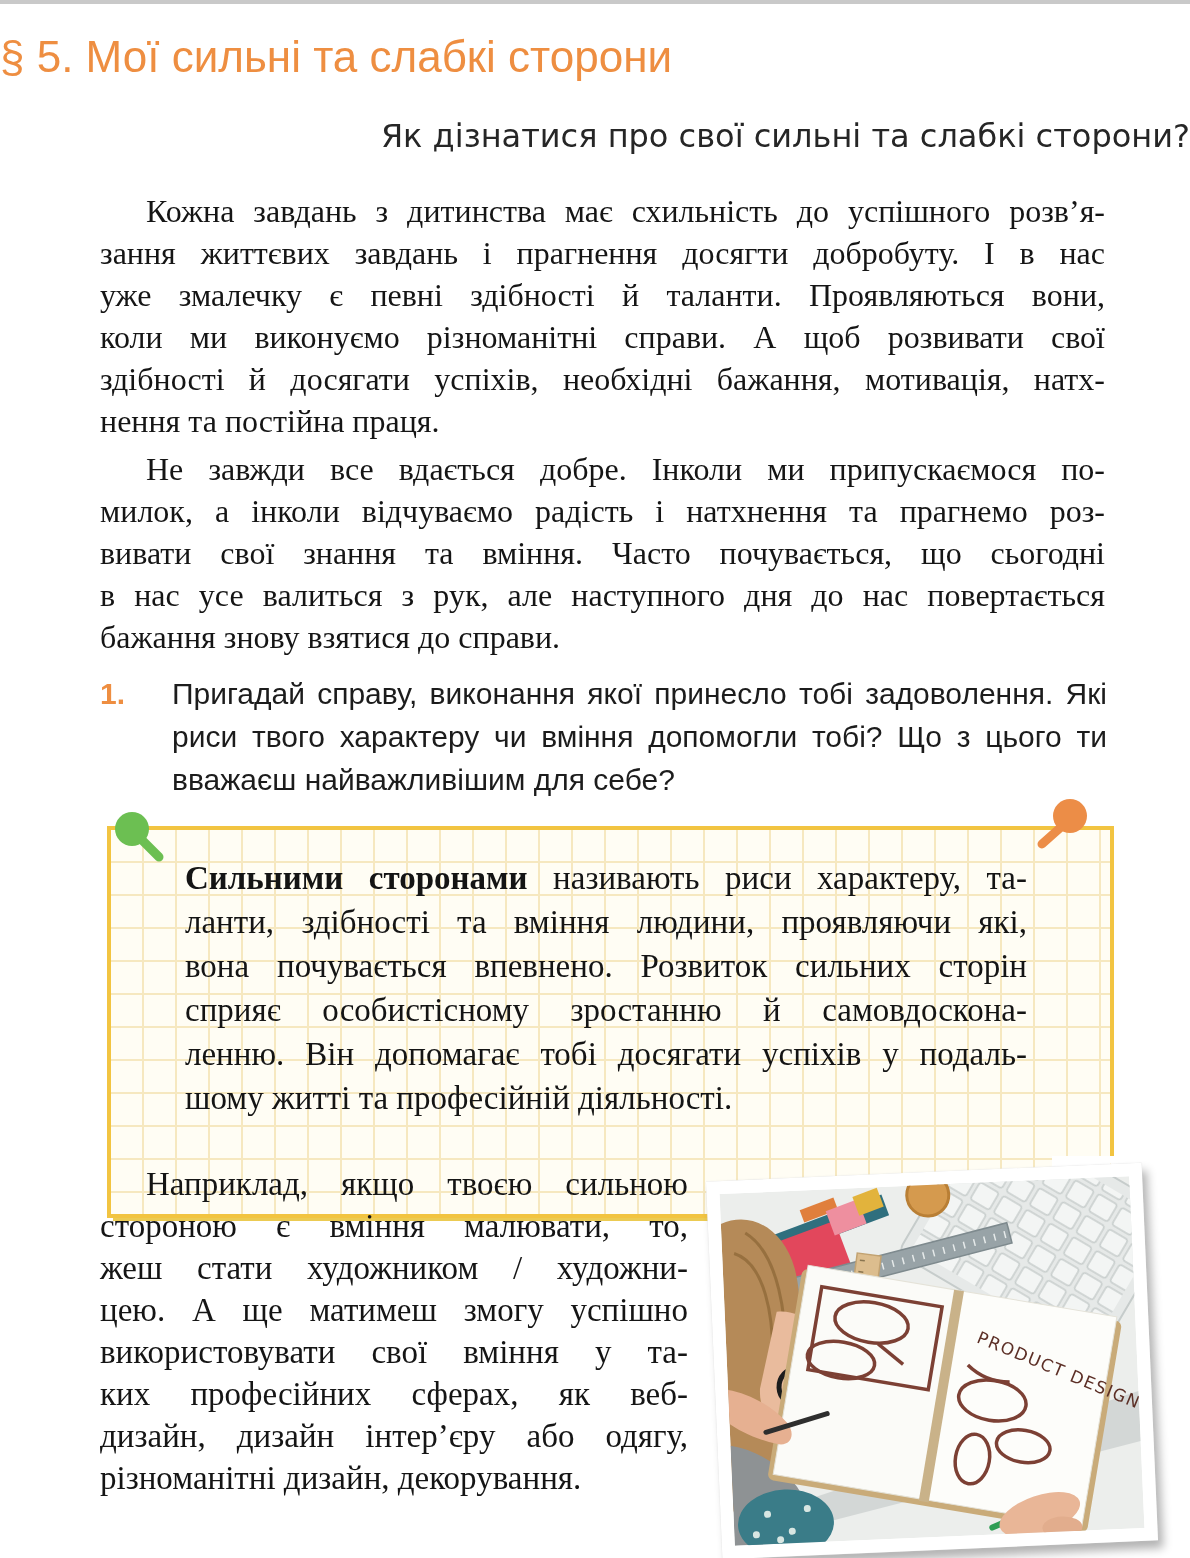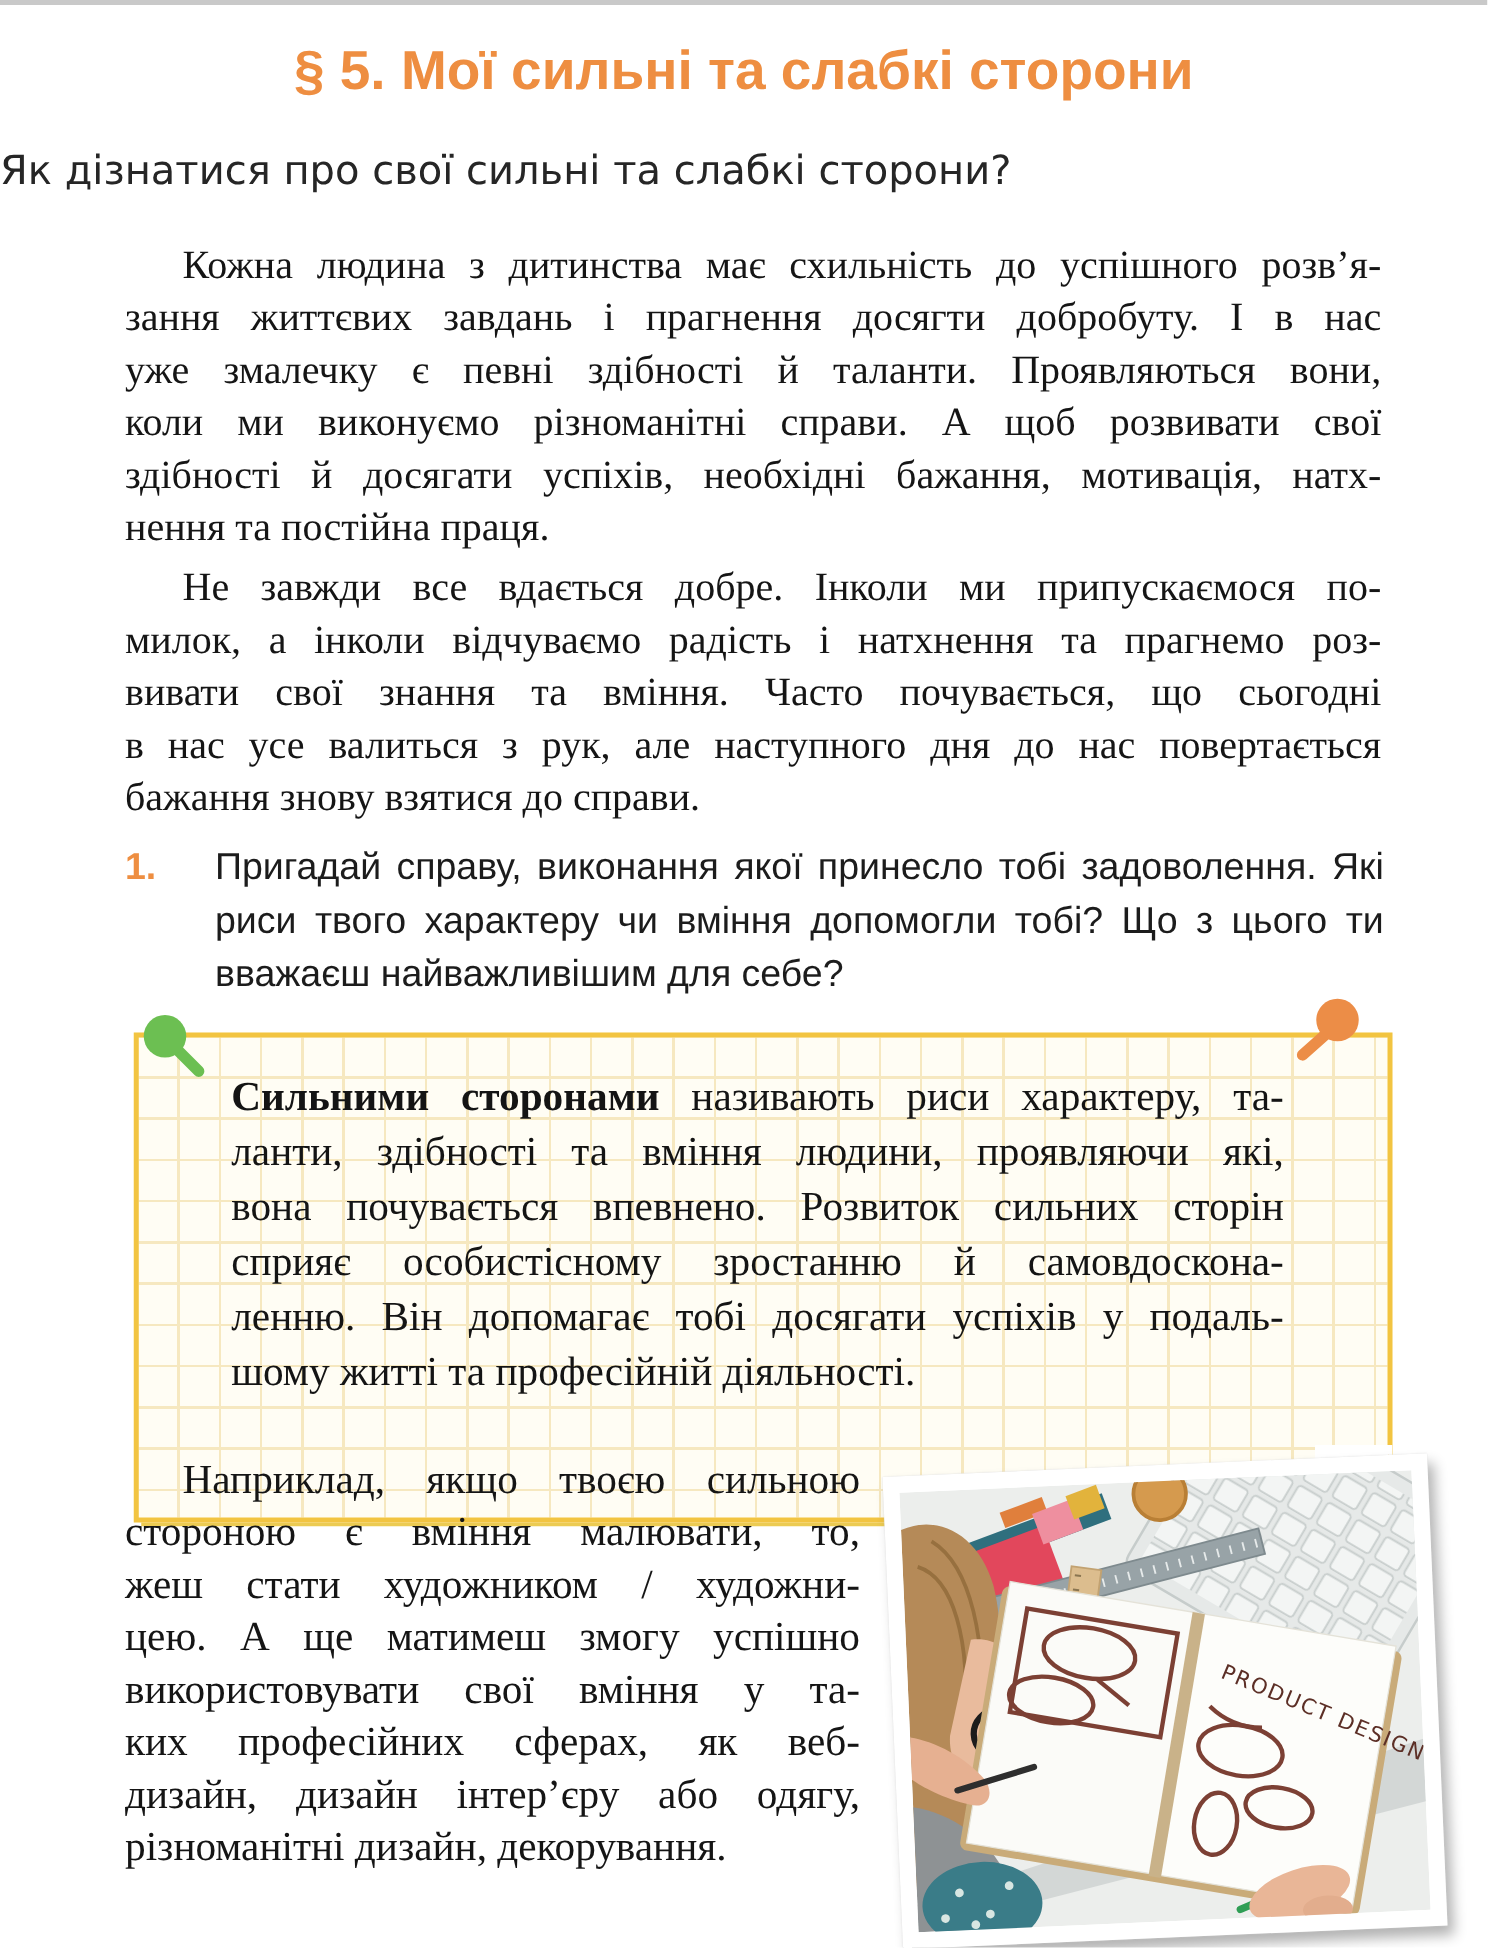--- a/index.html
+++ b/index.html
@@ -11,28 +11,28 @@
     font-family: "Liberation Serif", serif;
     color: #151515;
   }
   .top-strip {
     position: absolute; top: 0; left: 0;
     width: 1190px; height: 4px;
     background: #c9c9c9;
   }
   .heading {
     position: absolute; top: 32px; left: 0; width: 1190px;
-    text-align: center;
+    text-align: left;
     font-family: "Liberation Sans", sans-serif;
-    font-weight: bold; font-size: 44px;
+    font-weight: normal; font-size: 44px;
     color: #ee8e41;
   }
   .subtitle {
     position: absolute; top: 117px; left: 0; width: 1190px;
-    text-align: left;
+    text-align: right;
     font-family: "DejaVu Sans", sans-serif;
     font-size: 32px; color: #262626;
   }
   .para {
     position: absolute; left: 100px; width: 1005px;
     font-size: 32px; line-height: 42px;
   }
   #para1 { top: 190px; }
   #para2 { top: 448px; }
   .tline { text-align: justify; text-align-last: justify; white-space: nowrap; }
@@ -86,21 +86,21 @@
 </head>
 <body>
 
 <div>
   <div class="top-strip"></div>
 
   <div class="heading">§ 5. Мої сильні та слабкі сторони</div>
   <div class="subtitle">Як дізнатися про свої сильні та слабкі сторони?</div>
 
   <div class="para indent-first" id="para1">
-      <div class="tline">Кожна людина з дитинства має схильність до успішного розв’я-</div>
+      <div class="tline">Кожна завдань з дитинства має схильність до успішного розв’я-</div>
       <div class="tline">зання життєвих завдань і прагнення досягти добробуту. І в нас</div>
       <div class="tline">уже змалечку є певні здібності й таланти. Проявляються вони,</div>
       <div class="tline">коли ми виконуємо різноманітні справи. А щоб розвивати свої</div>
       <div class="tline">здібності й досягати успіхів, необхідні бажання, мотивація, натх-</div>
       <div class="tline tline-last">нення та постійна праця.</div>
     </div>
   <div class="para indent-first" id="para2">
       <div class="tline">Не завжди все вдається добре. Інколи ми припускаємося по-</div>
       <div class="tline">милок, а інколи відчуваємо радість і натхнення та прагнемо роз-</div>
       <div class="tline">вивати свої знання та вміння. Часто почувається, що сьогодні</div>

